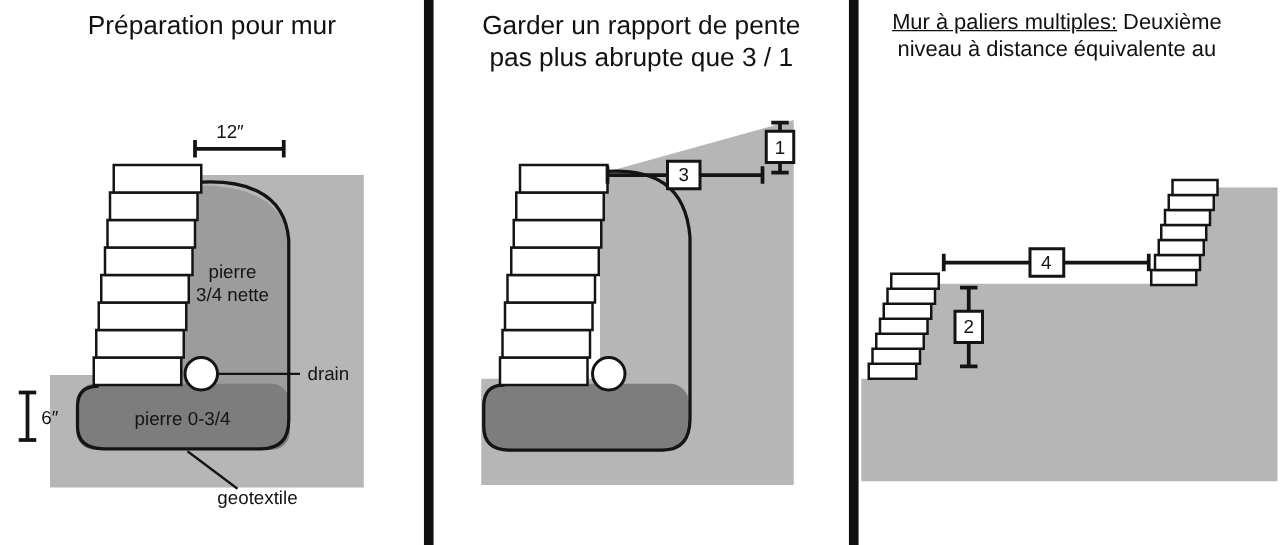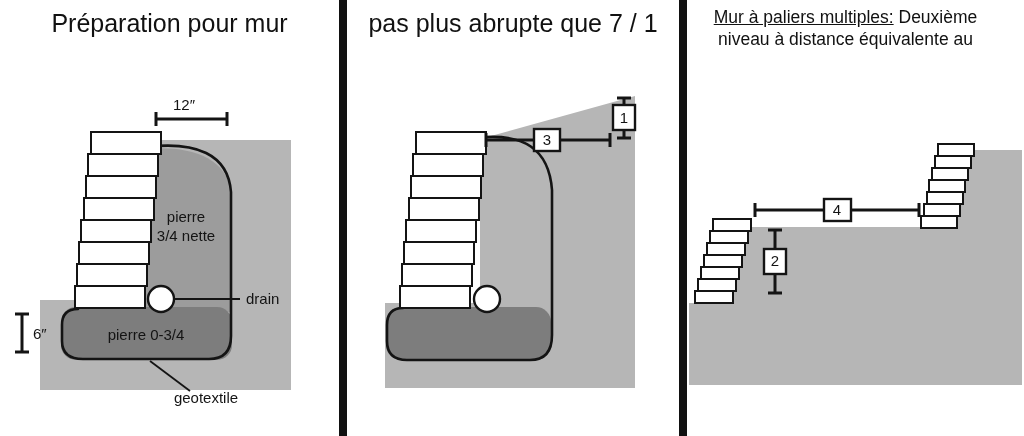--- a/index.html
+++ b/index.html
@@ -5,21 +5,21 @@
   * { margin:0; padding:0; box-sizing:border-box; }
   html,body { background:#ffffff; }
   body { font-family:"Liberation Sans", sans-serif; color:#111; }
   .canvas { position:relative; width:1024px; height:436px; background:#fff; display:flex; overflow:hidden; }
   .panel { position:relative; height:436px; background:#fff; }
   .p1 { width:339px; }
   .p2 { width:332px; }
   .p3 { width:317px; }
   .divider { width:8px; height:436px; background:#111; }
   .panel-title { position:absolute; top:8px; left:0; right:0; text-align:center;
-                 font-size:25px; line-height:1.22; color:#111; z-index:2; }
+                 font-size:21px; line-height:1.22; color:#111; z-index:2; }
   .p3 .panel-title { font-size:17.5px; top:6px; padding:0 6px; line-height:1.28; }
   .underline { text-decoration:underline; }
   svg.diagram { position:absolute; left:0; top:0; }
   .blk   { fill:#ffffff; stroke:#141414; stroke-width:2; }
   .outline { fill:none; stroke:#141414; stroke-width:2.6; stroke-linejoin:round; stroke-linecap:round; }
   .drainc { fill:#ffffff; stroke:#141414; stroke-width:2.4; }
   .lead  { stroke:#141414; stroke-width:1.8; }
   .dim   { stroke:#141414; stroke-width:3; }
   .lbl   { font-size:15px; fill:#141414; }
   .mid   { text-anchor:middle; }
@@ -70,21 +70,22 @@
       <text class="lbl" x="246" y="304">drain</text>
       <text class="lbl mid" x="146" y="340">pierre 0-3/4</text>
       <text class="lbl mid" x="206" y="403">geotextile</text>
     </svg>
   </section>
 
   <div class="divider"></div>
 
   <section class="panel p2">
     <div class="panel-title">
-      <div>pas plus abrupte que 7 / 1</div>
+      <div>Garder un rapport de pente</div>
+      <div>pas plus abrupte que 3 / 1</div>
     </div>
     <svg class="diagram" width="332" height="436" viewBox="0 0 332 436">
       <path d="M38,303 L133,303 L133,139 L288,96 L288,388 L38,388 Z" fill="#b6b6b6"></path>
       <rect x="39" y="307" width="165" height="53" rx="15" fill="#7d7d7d"></rect>
       <path class="outline" d="M128,138 C178,132 202,150 205,190 L205,335 Q205,360 183,360 L60,360 Q40,360 40,341 L40,325 Q40,308 56,308"></path>
       <g>
         <rect class="blk" x="53" y="286" width="70" height="22"></rect>
         <rect class="blk" x="55" y="264" width="70" height="22"></rect>
         <rect class="blk" x="57" y="242" width="70" height="22"></rect>
         <rect class="blk" x="59" y="220" width="70" height="22"></rect>

